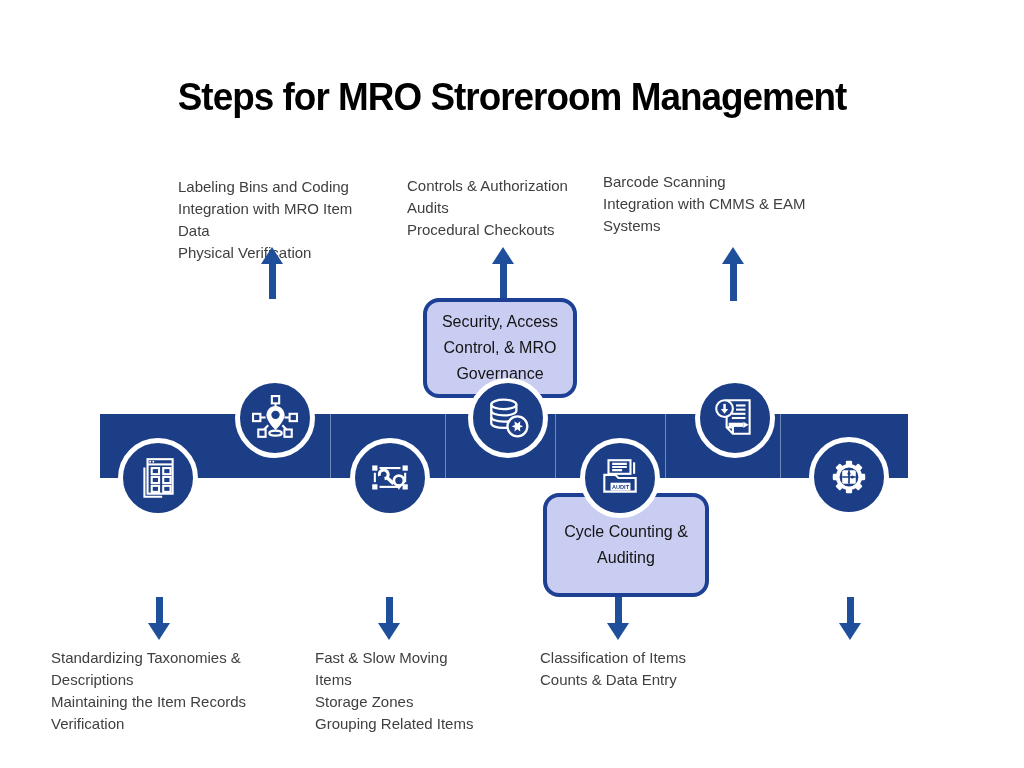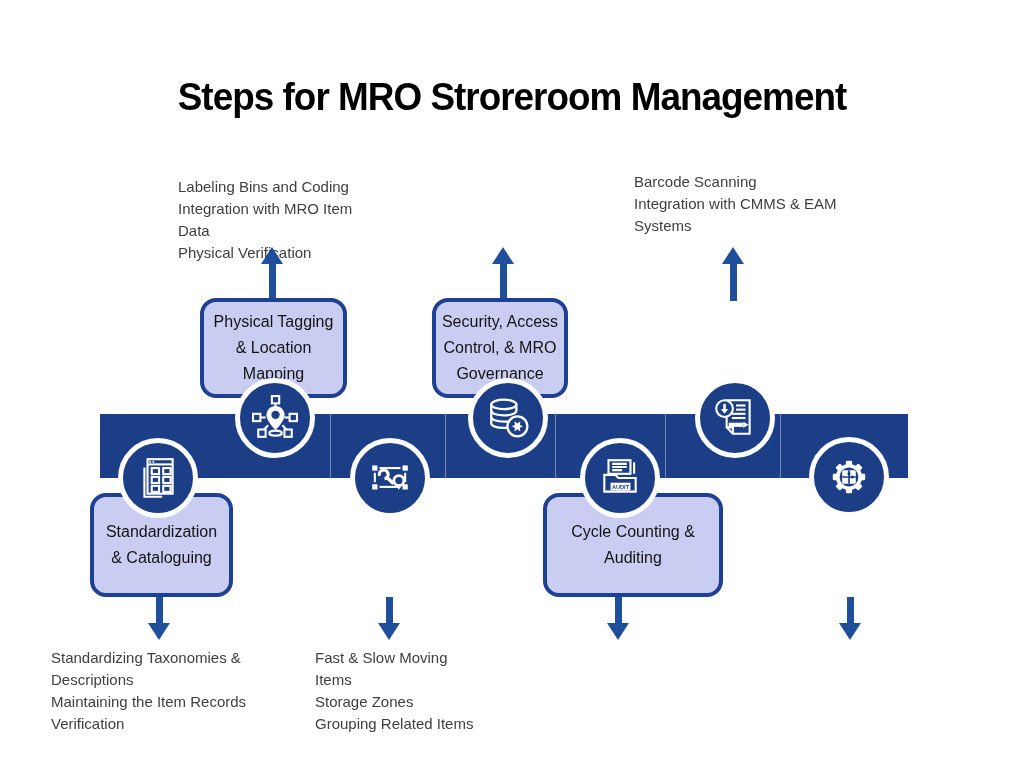--- a/index.html
+++ b/index.html
@@ -36,32 +36,37 @@
     <div class="bar-divider" style="left:345px"></div>
     <div class="bar-divider" style="left:455px"></div>
     <div class="bar-divider" style="left:565px"></div>
     <div class="bar-divider" style="left:680px"></div>
   </div>
 
   <div class="ann" style="left:178px;top:176px;width:240px">Labeling Bins and Coding
 Integration with MRO Item
 Data
 Physical Verification</div>
-  <div class="ann" style="left:634px;top:171px;width:250px">Barcode Scanning
+  <div class="ann" style="left:407px;top:175px;width:240px">Controls &amp; Authorization
+Audits
+Procedural Checkouts</div>
+  <div class="ann" style="left:603px;top:171px;width:250px">Barcode Scanning
 Integration with CMMS &amp; EAM
 Systems</div>
 
   <div class="ann" style="left:51px;top:647px;width:260px">Standardizing Taxonomies &amp;
 Descriptions
 Maintaining the Item Records
 Verification</div>
   <div class="ann" style="left:315px;top:647px;width:220px">Fast &amp; Slow Moving
 Items
 Storage Zones
 Grouping Related Items</div>
+  <div class="ann" style="left:540px;top:647px;width:220px">Classification of Items
+Counts &amp; Data Entry</div>
 
   <div class="arrow arrow-up" style="left:261px;top:247px">
       <div class="head"></div>
       <div class="stem" style="height:35px"></div>
     </div>
   <div class="arrow arrow-up" style="left:492px;top:247px">
       <div class="head"></div>
       <div class="stem" style="height:35px"></div>
     </div>
   <div class="arrow arrow-up" style="left:722px;top:247px">
@@ -79,36 +84,27 @@
     </div>
   <div class="arrow arrow-down" style="left:607px;top:597px">
       <div class="stem" style="height:26px"></div>
       <div class="head"></div>
     </div>
   <div class="arrow arrow-down" style="left:839px;top:597px">
       <div class="stem" style="height:26px"></div>
       <div class="head"></div>
     </div>
 
-  <div class="box" style="left:200px;top:298px;width:147px;height:100px">
-    <div class="box-label">Physical Tagging
-&amp; Location
-Mapping</div>
-  </div>
-  <div class="box" style="left:432px;top:298px;width:136px;height:100px">
+  <div class="box" style="left:423px;top:298px;width:154px;height:100px">
     <div class="box-label">Security, Access
 Control, &amp; MRO
 Governance</div>
   </div>
 
-  <div class="box" style="left:90px;top:493px;width:143px;height:104px">
-    <div class="box-label">Standardization
-&amp; Cataloguing</div>
-  </div>
-  <div class="box" style="left:543px;top:493px;width:180px;height:104px">
+  <div class="box" style="left:543px;top:493px;width:166px;height:104px">
     <div class="box-label">Cycle Counting &amp;
 Auditing</div>
   </div>
 
   <div class="circle" style="left:235px;top:378px">
     <svg viewBox="0 0 44 44" width="46" height="46">
       <g stroke="#fff" fill="none" stroke-width="2">
         <rect x="19" y="1" width="7" height="7"></rect>
         <rect x="1" y="18" width="7" height="7"></rect>
         <rect x="36" y="18" width="7" height="7"></rect>

